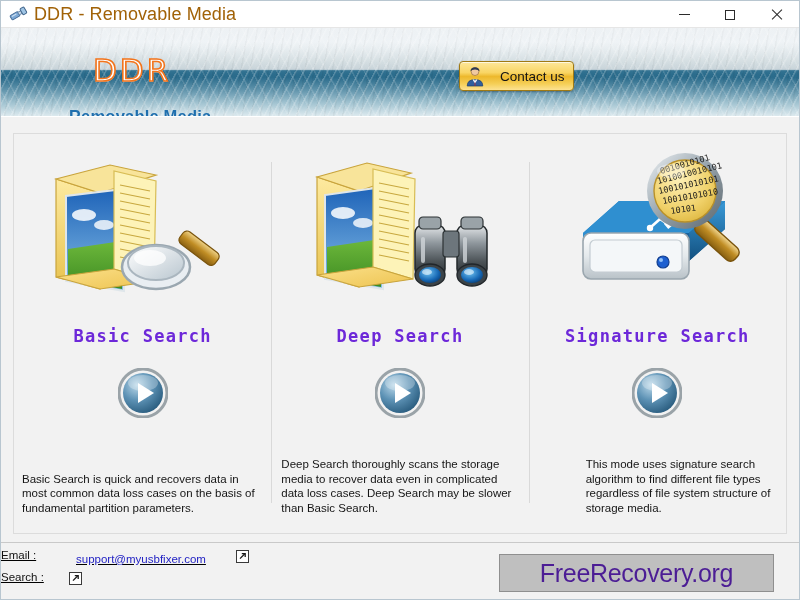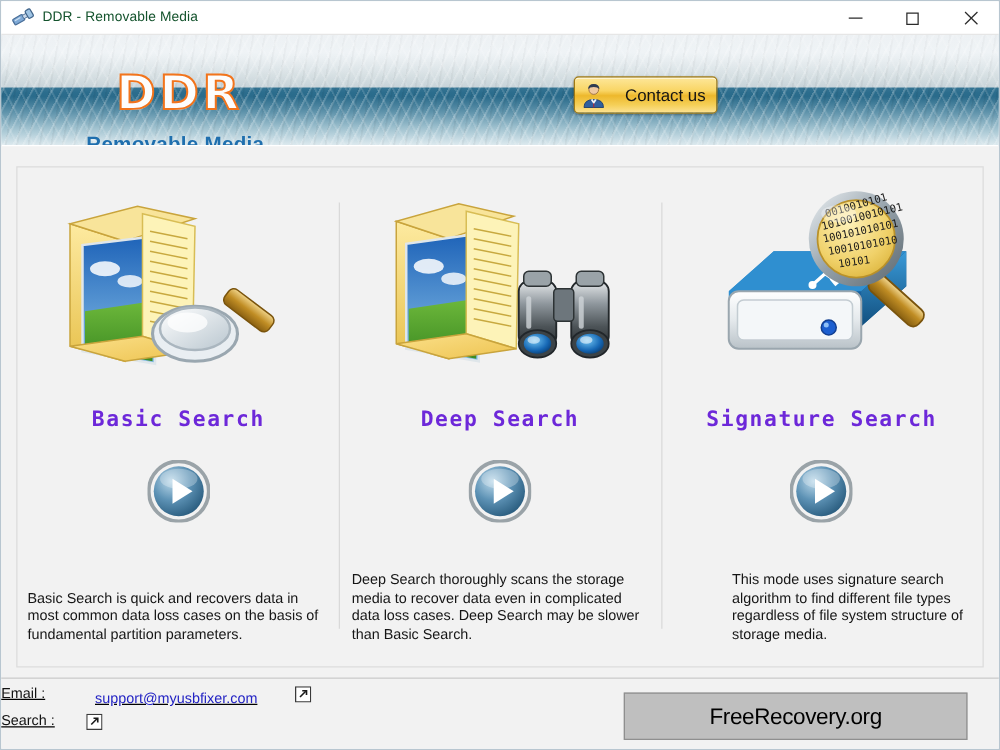--- a/index.html
+++ b/index.html
@@ -26,22 +26,22 @@
     position: relative;
   }
   .tb-icon {
     width: 22px; height: 22px;
     margin-left: 6px; margin-right: 5px;
     position: relative;
     flex: 0 0 auto;
   }
   .tb-icon svg { display: block; }
   .tb-title {
-    font-size: 11px;
-    color: #14532d;
+    font-size: 18px;
+    color: #a16207;
     letter-spacing: .1px;
     white-space: nowrap;
   }
   .tb-controls {
     position: absolute; right: 0; top: 0;
     height: 27px;
     display: flex;
   }
   .tb-btn {
     width: 46px; height: 27px;
@@ -85,22 +85,22 @@
   }
   .hdr-hl {
     position: absolute; left: 0; right: 0; top: 0; height: 46px;
     background: linear-gradient(180deg, rgba(255,255,255,.45), rgba(255,255,255,0));
     pointer-events: none;
   }
   .logo-ddr {
     position: absolute;
     left: 92px; top: 24px;
     font-family: "DejaVu Sans", sans-serif;
-    font-size: 38px;
-    font-weight: bold;
+    font-size: 31px;
+    font-weight: normal;
     letter-spacing: 3px;
     color: #fdfdfd;
     -webkit-text-stroke: 1.6px #f2741c;
     text-shadow: 0 1px 0 rgba(255,255,255,.6);
   }
   .logo-sub {
     position: absolute;
     left: 68px; top: 79px;
     font-size: 16.5px;
     font-weight: bold;
@@ -224,22 +224,22 @@
 
   .watermark {
     position: absolute;
     right: 25px; top: 11px;
     width: 275px; height: 38px;
     background: #bfbfbf;
     border: 1px solid #8f8f8f;
     display: flex; align-items: center; justify-content: center;
   }
   .watermark span {
-    font-size: 18px;
-    color: #000000;
+    font-size: 25px;
+    color: #4c1d95;
     letter-spacing: -.3px;
   }
 </style>
 </head>
 <body>
 
 <div id="app">
 
   <div class="titlebar">
     <div class="tb-icon">

